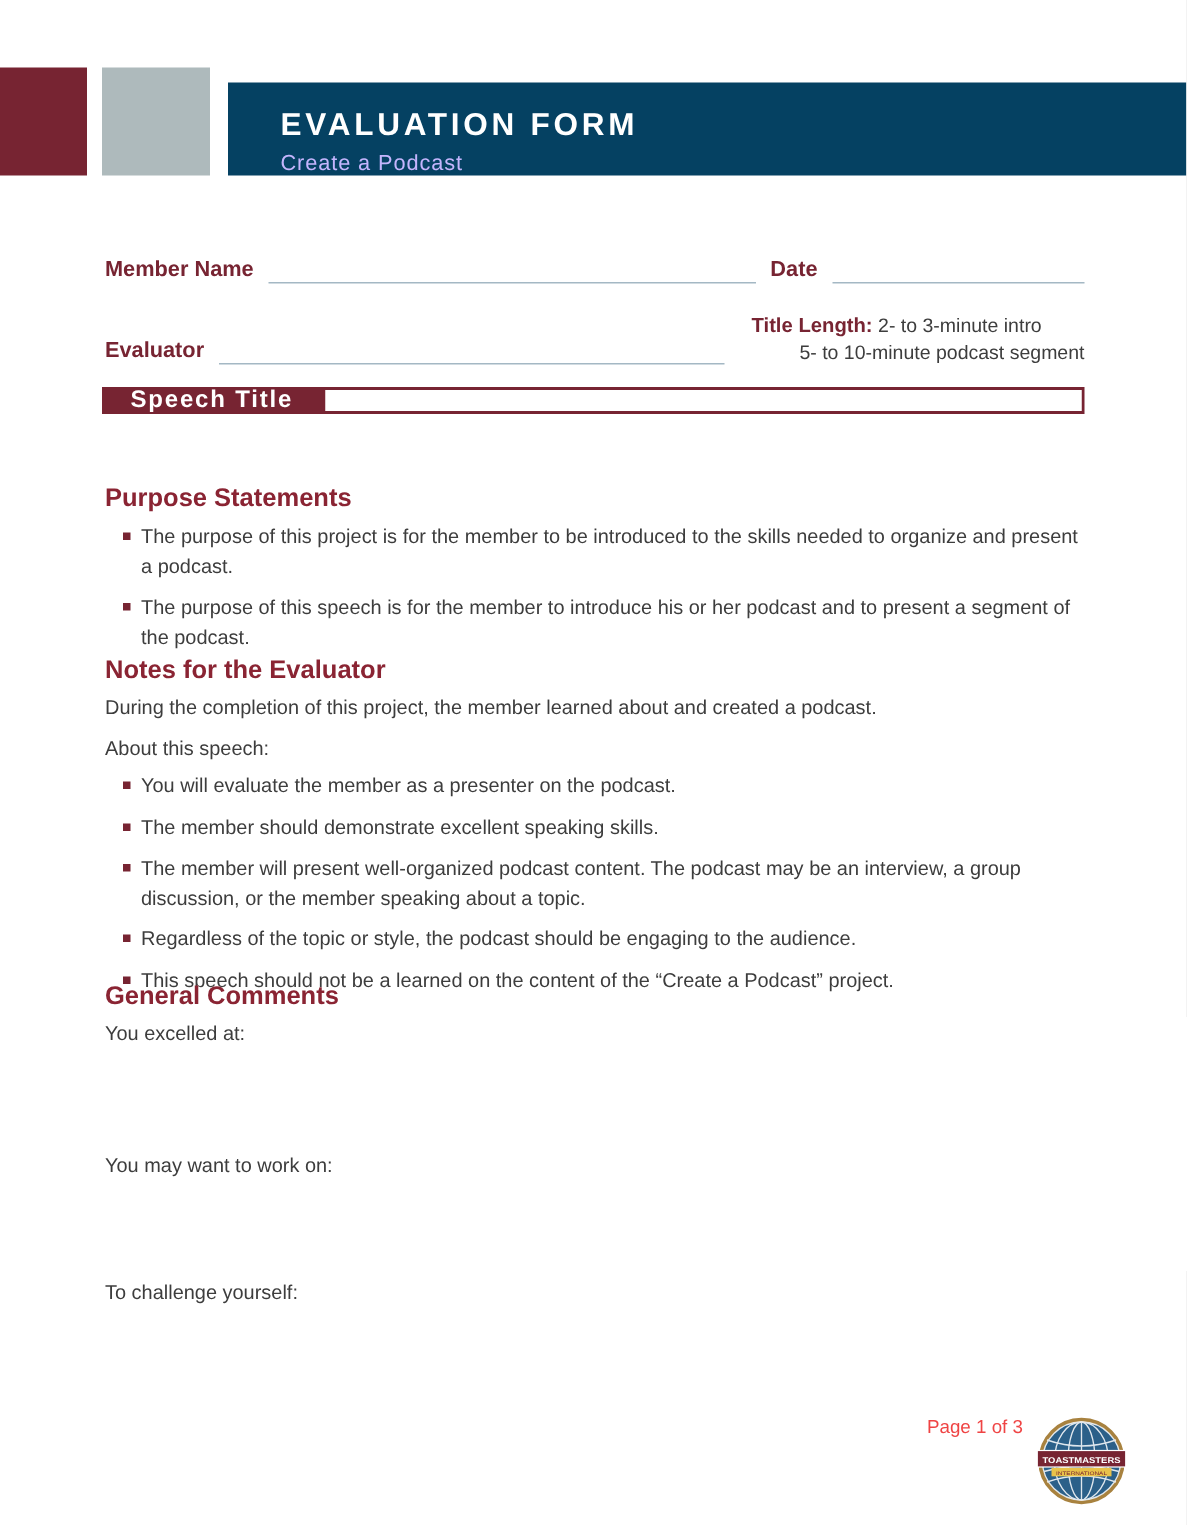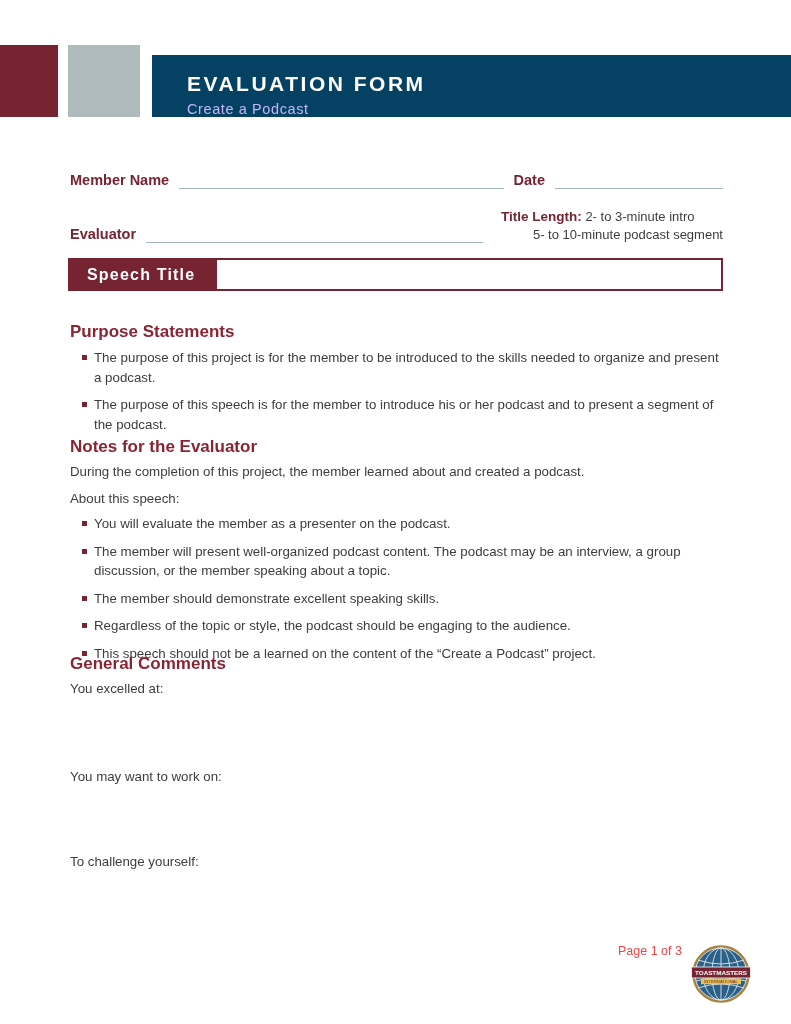--- a/index.html
+++ b/index.html
@@ -25,21 +25,21 @@
   .flabel { color:#772432; font-weight:bold; font-size:14.5px; line-height:17px; white-space:nowrap; }
   .wline { border-bottom:1.2px solid #a4b8c4; height:16px; }
   .wline.grow { flex:1; margin:0 10px; }
   .wline.date-line { width:168px; margin-left:10px; }
   .sl-block { width:222px; text-align:right; margin-left:8px; }
   .sl-line1 { white-space:nowrap; font-size:13px; line-height:16px; text-align:left; }
   .sl-line1 .flabel { font-size:13.5px; }
   .sl-line2 { font-size:13px; line-height:16px; margin-top:2px; }
 
   
-  .stitle { position:absolute; top:258px; left:68px; width:655px; height:33px;
+  .stitle { position:absolute; top:258px; left:68px; width:655px; height:18px;
             border:2px solid #772432; display:flex; background:#fff; }
   .stitle-label { width:147px; background:#772432; color:#fff; font-weight:bold;
                   font-size:16px; letter-spacing:1.2px; display:flex; align-items:center;
                   padding-left:17px; }
   .stitle-input { flex:1; background:#ffffff; }
 
   
   .heading { position:absolute; left:70px; color:#8a2433; font-weight:bold; font-size:17px; }
   .para { position:absolute; left:70px; font-size:13.3px; line-height:19.5px; color:#3d3d3d; }
   ul.blist { position:absolute; left:82px; width:641px; list-style:none; }
@@ -104,25 +104,25 @@
   <div class="heading" style="top:437px;">Notes for the Evaluator</div>
   <div class="para" style="top:462px;">During the completion of this project, the member learned about and created a podcast.</div>
   <div class="para" style="top:489px;">About this speech:</div>
   <ul class="blist" style="top:514px;">
     <li>
       <span class="bullet"></span>
       <span class="btext">You will evaluate the member as a presenter on the podcast.</span>
     </li>
     <li>
       <span class="bullet"></span>
-      <span class="btext">The member will present well-organized podcast content. The podcast may be an interview, a group discussion, or the member speaking about a topic.</span>
+      <span class="btext">The member should demonstrate excellent speaking skills.</span>
     </li>
     <li>
       <span class="bullet"></span>
-      <span class="btext">The member should demonstrate excellent speaking skills.</span>
+      <span class="btext">The member will present well-organized podcast content. The podcast may be an interview, a group discussion, or the member speaking about a topic.</span>
     </li>
     <li>
       <span class="bullet"></span>
       <span class="btext">Regardless of the topic or style, the podcast should be engaging to the audience.</span>
     </li>
     <li>
       <span class="bullet"></span>
       <span class="btext">This speech should not be a learned on the content of the “Create a Podcast” project.</span>
     </li>
   </ul>

